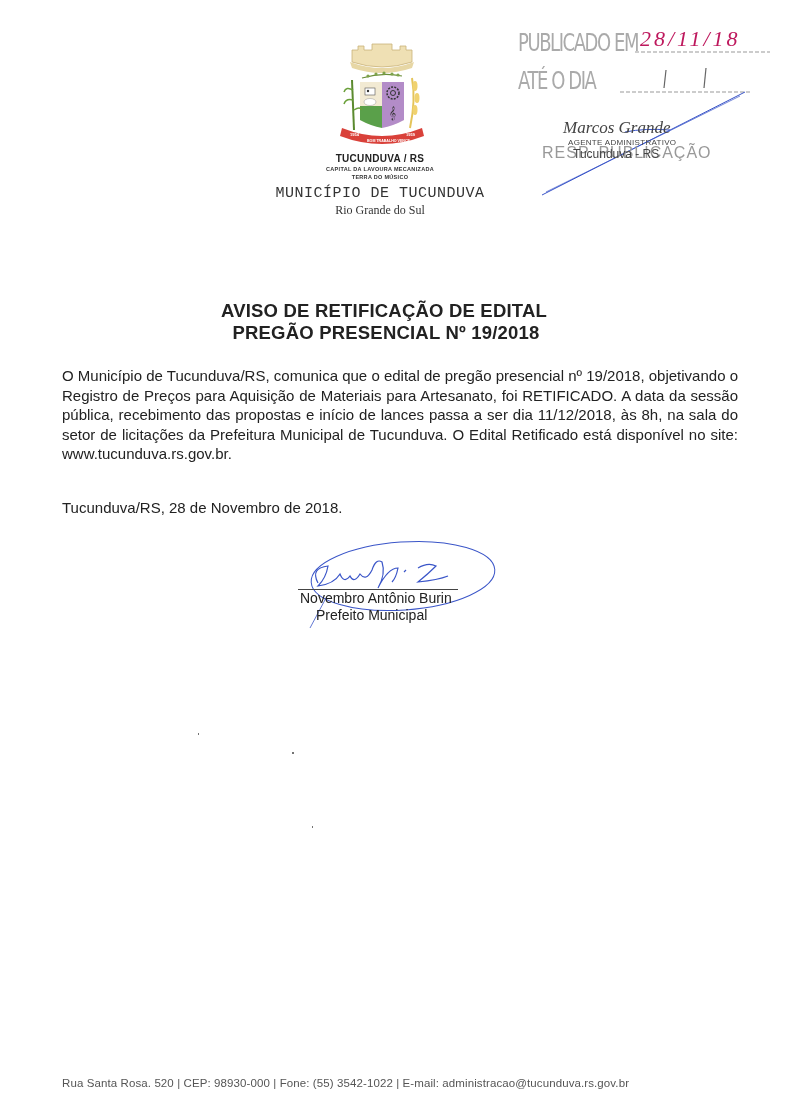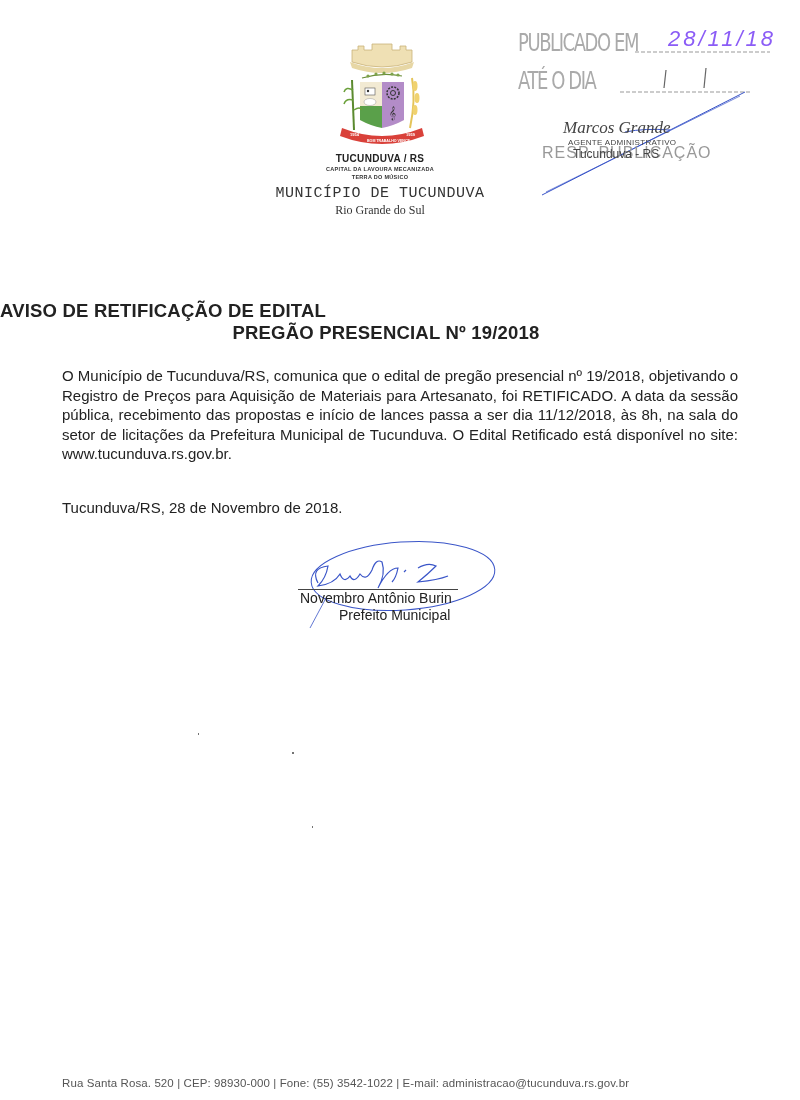--- a/index.html
+++ b/index.html
@@ -12,40 +12,40 @@
     .crest { left: 332px; top: 40px; width: 100px; height: 110px; }
     .crest-title { left: 300px; top: 153px; width: 160px; text-align: center; font-weight: bold; font-size: 10px; letter-spacing: 0.3px; color: #222; }
     .crest-sub1 { left: 300px; top: 166px; width: 160px; text-align: center; font-weight: bold; font-size: 5.5px; letter-spacing: 0.3px; color: #333; }
     .crest-sub2 { left: 300px; top: 174px; width: 160px; text-align: center; font-weight: bold; font-size: 5.5px; letter-spacing: 0.3px; color: #333; }
     .muni { left: 250px; top: 185px; width: 260px; text-align: center; font-family: Liberation Mono, monospace; font-size: 15px; letter-spacing: 0.5px; color: #333; }
     .state { left: 250px; top: 203px; width: 260px; text-align: center; font-family: "Liberation Serif", serif; font-size: 12px; color: #333; }
 
     
     .stamp { left: 510px; top: 20px; width: 260px; height: 180px; }
     .stamp-line1 { left: 518px; top: 28px; font-family: "DejaVu Sans", sans-serif; font-size: 25px; color: #aaa; letter-spacing: -2px; transform: scaleX(0.72); transform-origin: left top; font-weight: normal; }
-    .stamp-date { left: 668px; top: 26px; font-family: Liberation Sans, sans-serif; font-style: italic; font-size: 22px; color: #8b5cf6; letter-spacing: 3px; }
+    .stamp-date { left: 640px; top: 26px; font-family: Liberation Serif, serif; font-style: italic; font-size: 22px; color: #be185d; letter-spacing: 3px; }
     .stamp-line2 { left: 518px; top: 66px; font-family: "DejaVu Sans", sans-serif; font-size: 25px; color: #aaa; letter-spacing: -2px; transform: scaleX(0.72); transform-origin: left top; }
     .stamp-name { left: 563px; top: 118px; font-family: "Liberation Serif", serif; font-style: italic; font-size: 17px; color: #444; }
     .stamp-role { left: 568px; top: 138px; font-size: 8px; color: #444; letter-spacing: 0.3px; }
     .stamp-resp { left: 542px; top: 144px; font-size: 16px; color: #999; letter-spacing: 1px; }
     .stamp-city { left: 573px; top: 147px; font-size: 12px; color: #444; }
 
     
-    .title1 { left: 0; width: 768px; top: 300px; text-align: left; font-weight: bold; font-size: 18.5px; color: #222; letter-spacing: 0.2px; }
+    .title1 { left: 0; width: 768px; top: 300px; text-align: center; font-weight: bold; font-size: 18.5px; color: #222; letter-spacing: 0.2px; }
     .title2 { left: 0; width: 772px; top: 322px; text-align: center; font-weight: bold; font-size: 18.5px; color: #222; letter-spacing: 0.2px; }
 
     
     .para { left: 62px; top: 366px; width: 676px; font-size: 15px; line-height: 19.5px; text-align: justify; color: #222; }
     .para b { font-weight: normal; }
 
     .dateline { left: 62px; top: 499px; font-size: 15px; color: #222; }
 
     .sigline { left: 298px; top: 589px; width: 160px; height: 1px; background: #444; }
     .signame { left: 300px; top: 590px; font-size: 14px; color: #222; }
-    .sigrole { left: 316px; top: 607px; font-size: 14px; color: #222; margin-left: 23px; }
+    .sigrole { left: 316px; top: 607px; font-size: 14px; color: #222; }
     .signature { left: 288px; top: 528px; width: 220px; height: 110px; }
 
     .footer { left: 62px; top: 1077px; font-size: 11.5px; color: #555; letter-spacing: 0.1px; white-space: nowrap; }
     .speck { width: 2px; height: 2px; background: #444; border-radius: 50%; }
   </style>
 </head>
 <body>
 
 <svg class="abs crest" viewBox="0 0 100 110">
 

